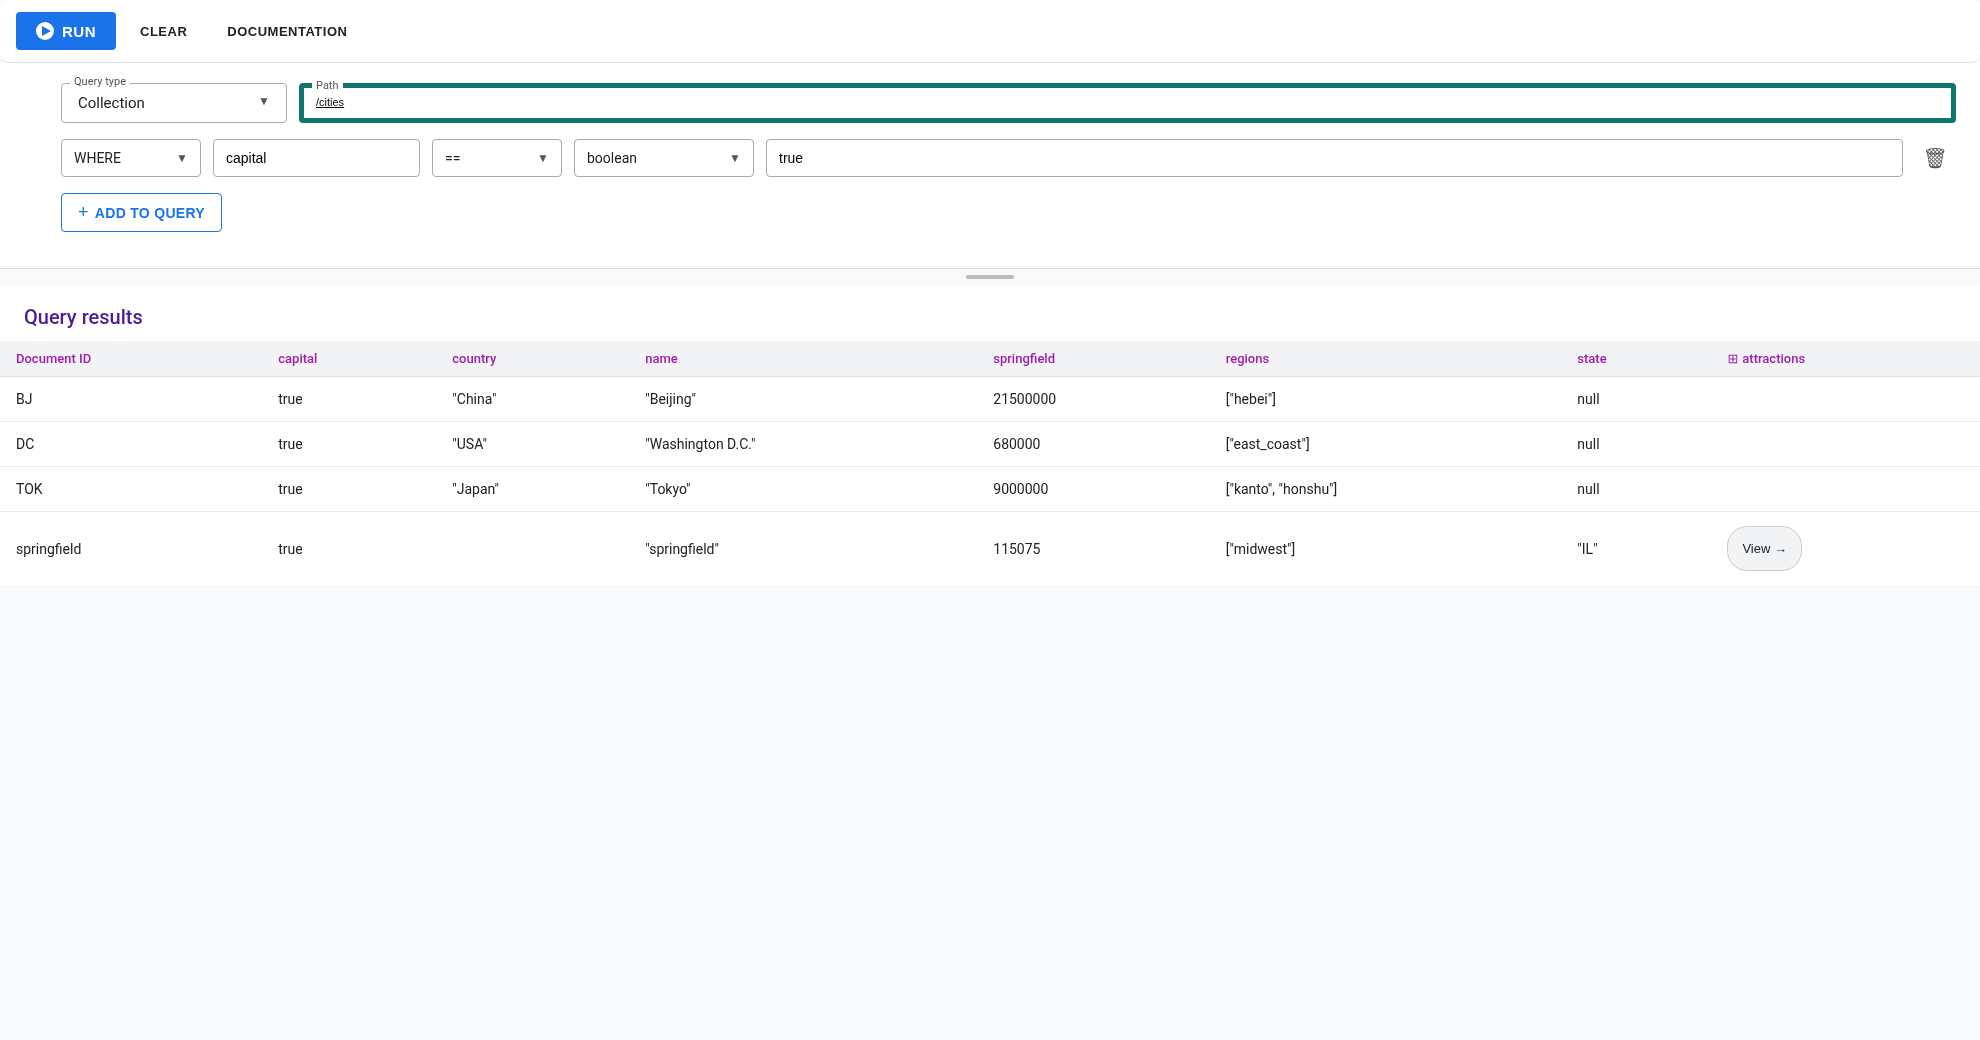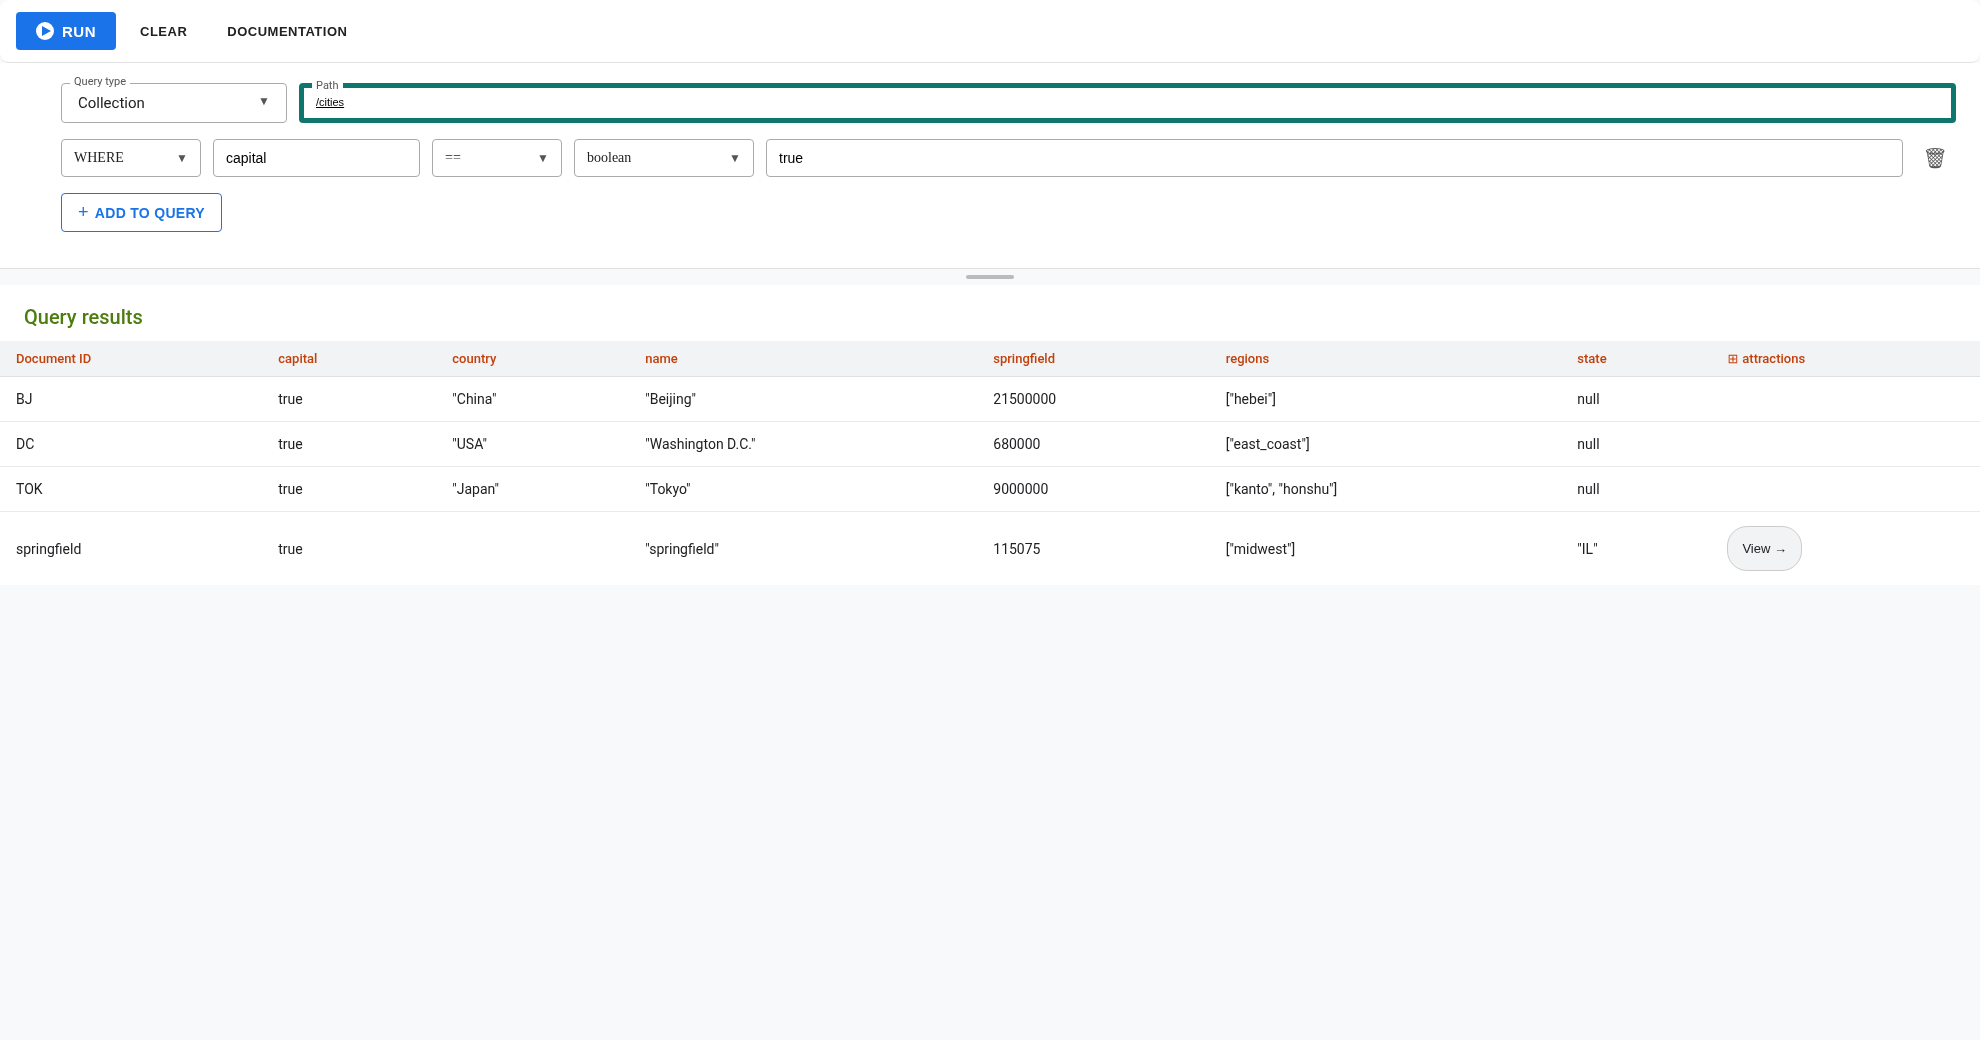--- a/index.html
+++ b/index.html
@@ -123,21 +123,20 @@
       border-radius: 4px;
       padding: 10px 12px;
       cursor: pointer;
       background: #fff;
       gap: 8px;
       min-width: 140px;
     }
     .select-box-text {
       font-size: 14px;
       flex: 1;
-      font-family: Liberation Serif, serif;
     }
     .chevron {
       font-size: 12px;
       color: #555;
     }
     .text-input-box {
       border: 1px solid #aaa;
       border-radius: 4px;
       padding: 10px 12px;
       font-size: 14px;
@@ -200,32 +199,32 @@
 
     
     .results-section {
       background: #fff;
       padding: 0;
     }
     .results-title {
       font-size: 20px;
       font-weight: 500;
       padding: 20px 24px 12px;
-      color: #4d7c0f;
+      color: #4c1d95;
     }
     .results-table {
       width: 100%;
       border-collapse: collapse;
     }
     .results-table th {
       text-align: left;
       padding: 10px 16px;
       font-size: 13px;
       font-weight: 500;
-      color: #c2410c;
+      color: #a21caf;
       background: #f1f3f4;
       border-bottom: 1px solid #e0e0e0;
       white-space: nowrap;
     }
     .results-table td {
       text-align: left;
       padding: 14px 16px;
       font-size: 14px;
       border-bottom: 1px solid #e8eaed;
       color: #202124;

